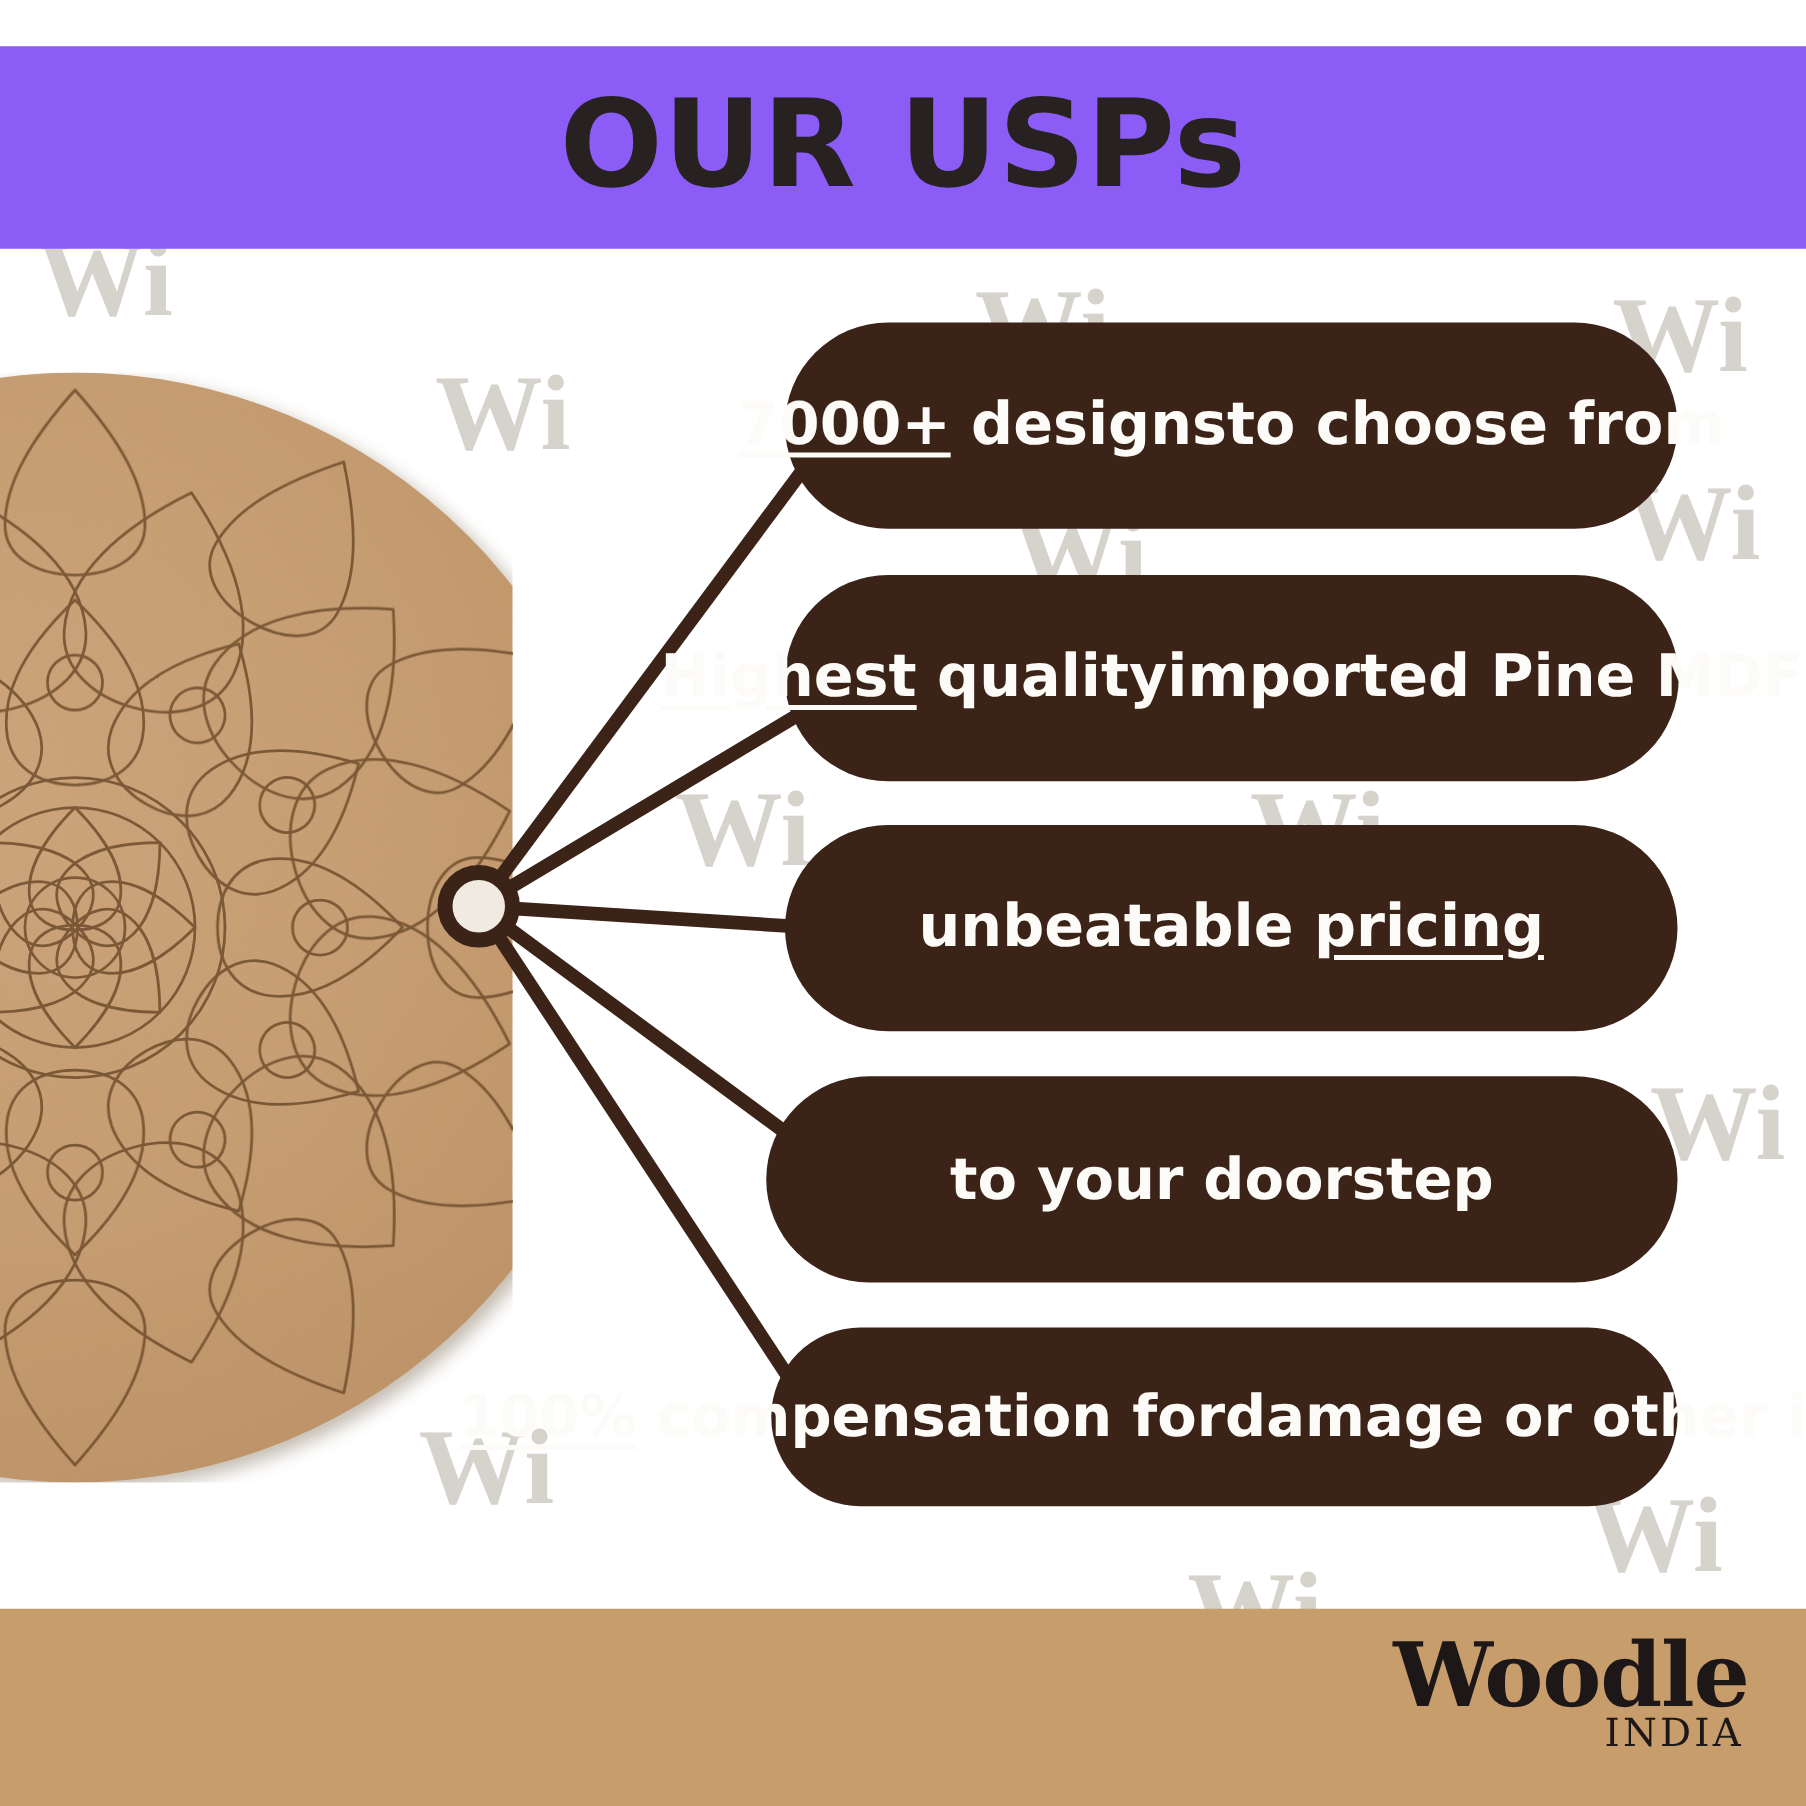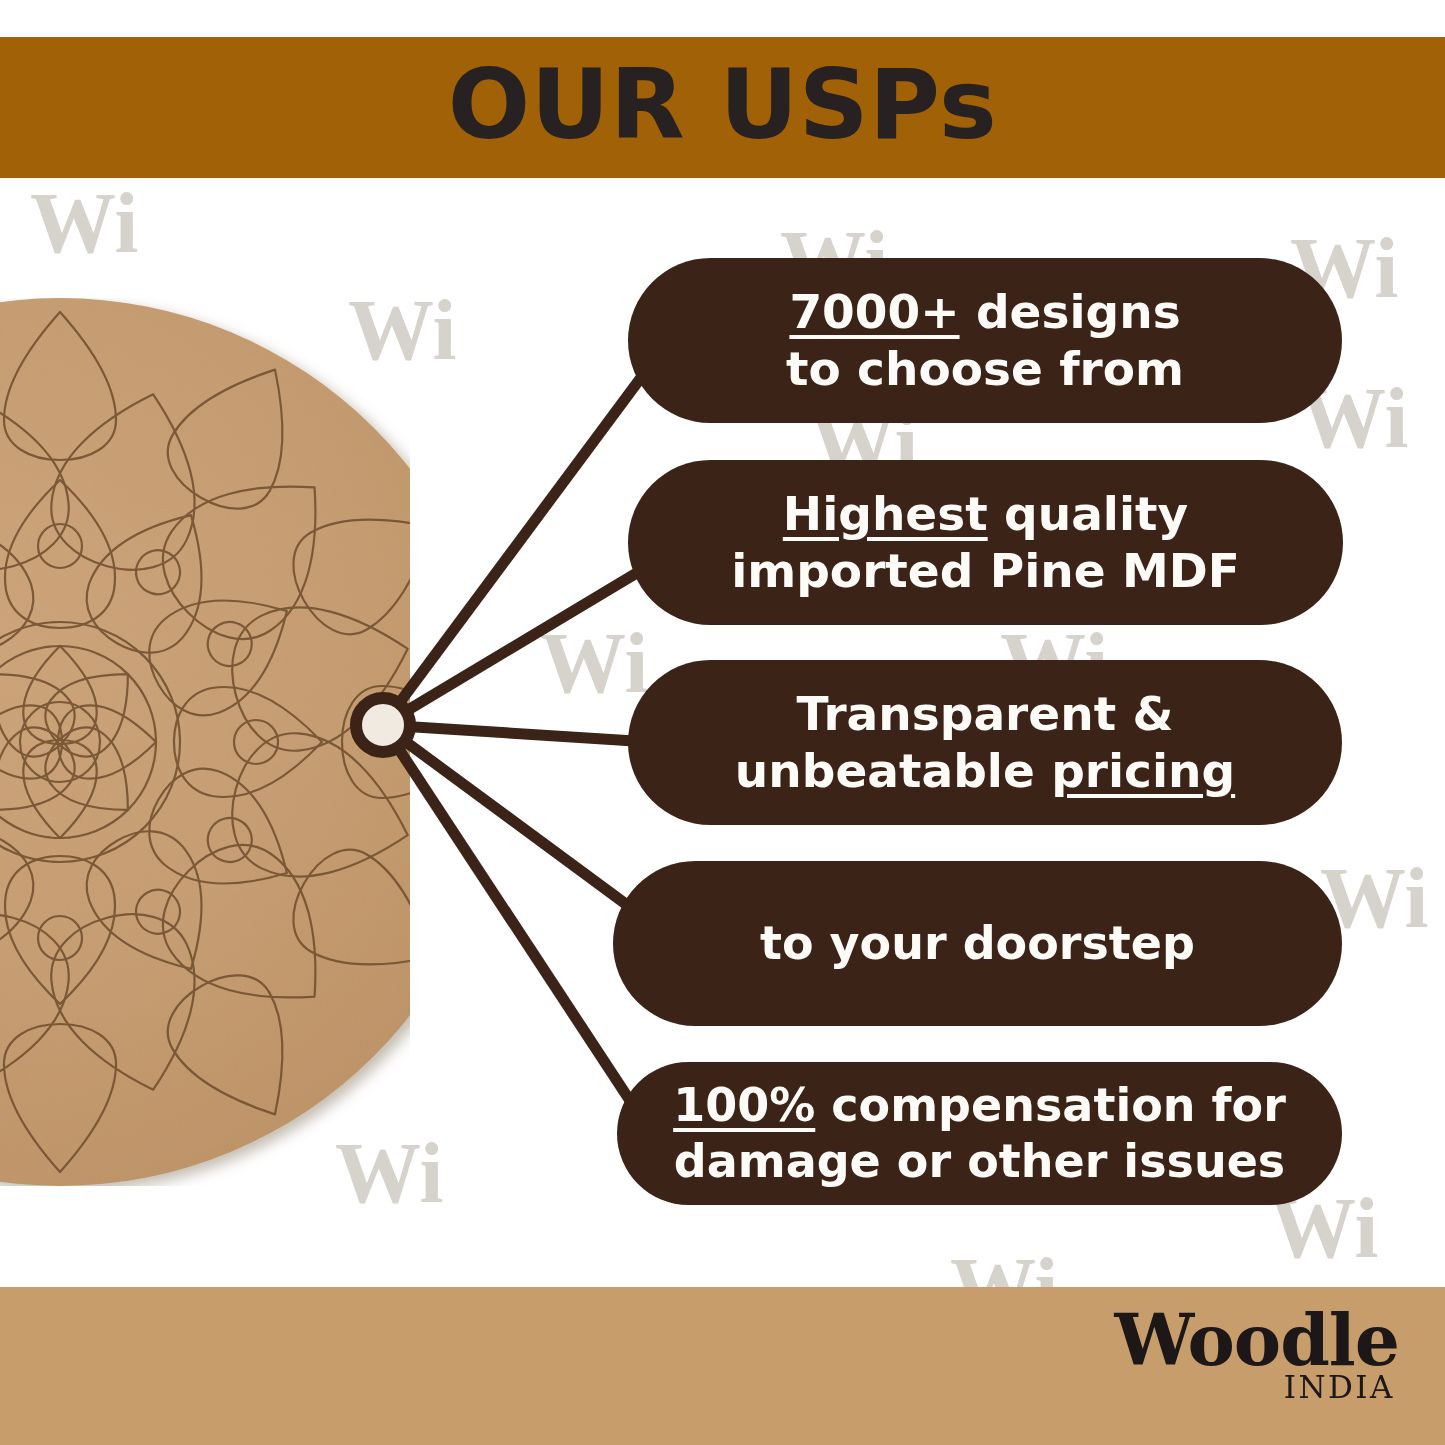--- a/index.html
+++ b/index.html
@@ -45,22 +45,22 @@
   #connectors {
     position:absolute; inset:0;
     z-index:3;
     pointer-events:none;
   }
 
   
   #header-band {
     position:absolute;
     left:0; top:37px;
-    width:1445px; height:141px;
-    background:#a16207;
+    width:1445px; height:162px;
+    background:#8b5cf6;
     z-index:6;
     display:flex; align-items:center; justify-content:center;
   }
   #page-title {
     font-family:"DejaVu Sans", sans-serif;
     font-weight:700;
     font-size:97px;
     letter-spacing:0.5px;
     color:#272122;
     line-height:1;
@@ -100,21 +100,21 @@
     margin-top:-4px;
     margin-right:4px;
   }
 
   
   .pill {
     position:absolute;
     background:#3b2318;
     border-radius:999px;
     display:flex;
-    flex-direction:column;
+    flex-direction:row;
     align-items:center;
     justify-content:center;
     z-index:5;
     padding:0 26px;
   }
   .pill .line {
     color:#fdfbf7;
     font-family:"DejaVu Sans", sans-serif;
     font-weight:700;
     font-size:47px;
@@ -361,21 +361,20 @@
     <div class="line"><span class="u">7000+</span><span> designs</span></div>
     <div class="line">to choose from</div>
   </div>
 
   <div class="pill" id="pill-2">
     <div class="line"><span class="u">Highest</span><span> quality</span></div>
     <div class="line">imported Pine MDF</div>
   </div>
 
   <div class="pill" id="pill-3">
-    <div class="line">Transparent &amp;</div>
     <div class="line"><span>unbeatable </span><span class="u">pricing</span></div>
   </div>
 
   <div class="pill" id="pill-4">
     <div class="line">to your doorstep</div>
   </div>
 
   <div class="pill" id="pill-5">
     <div class="line"><span class="u">100%</span><span> compensation for</span></div>
     <div class="line">damage or other issues</div>

